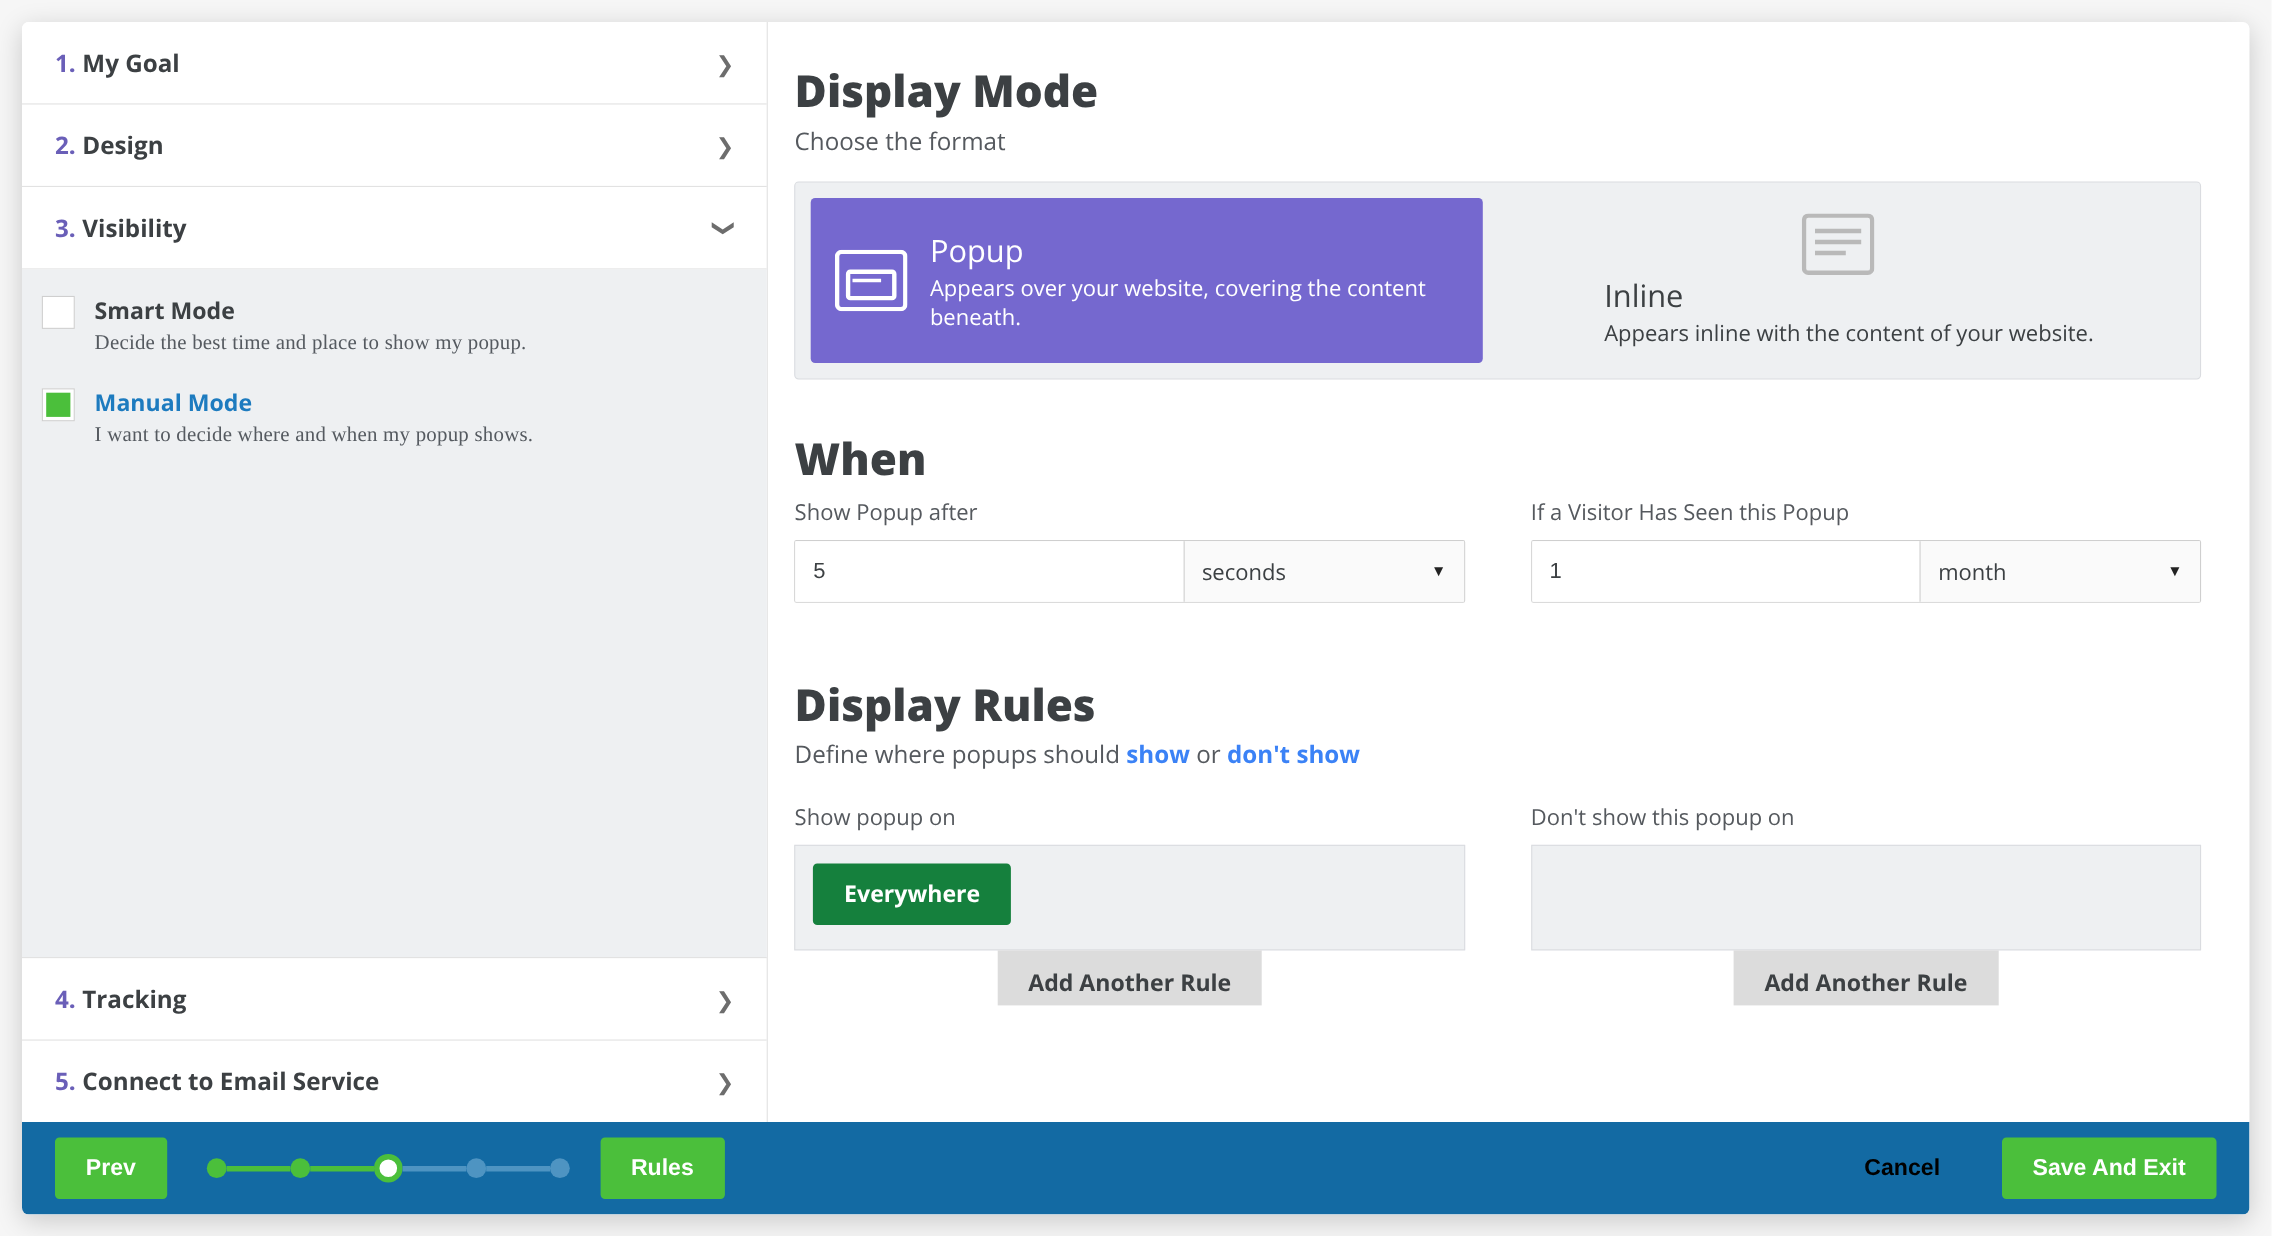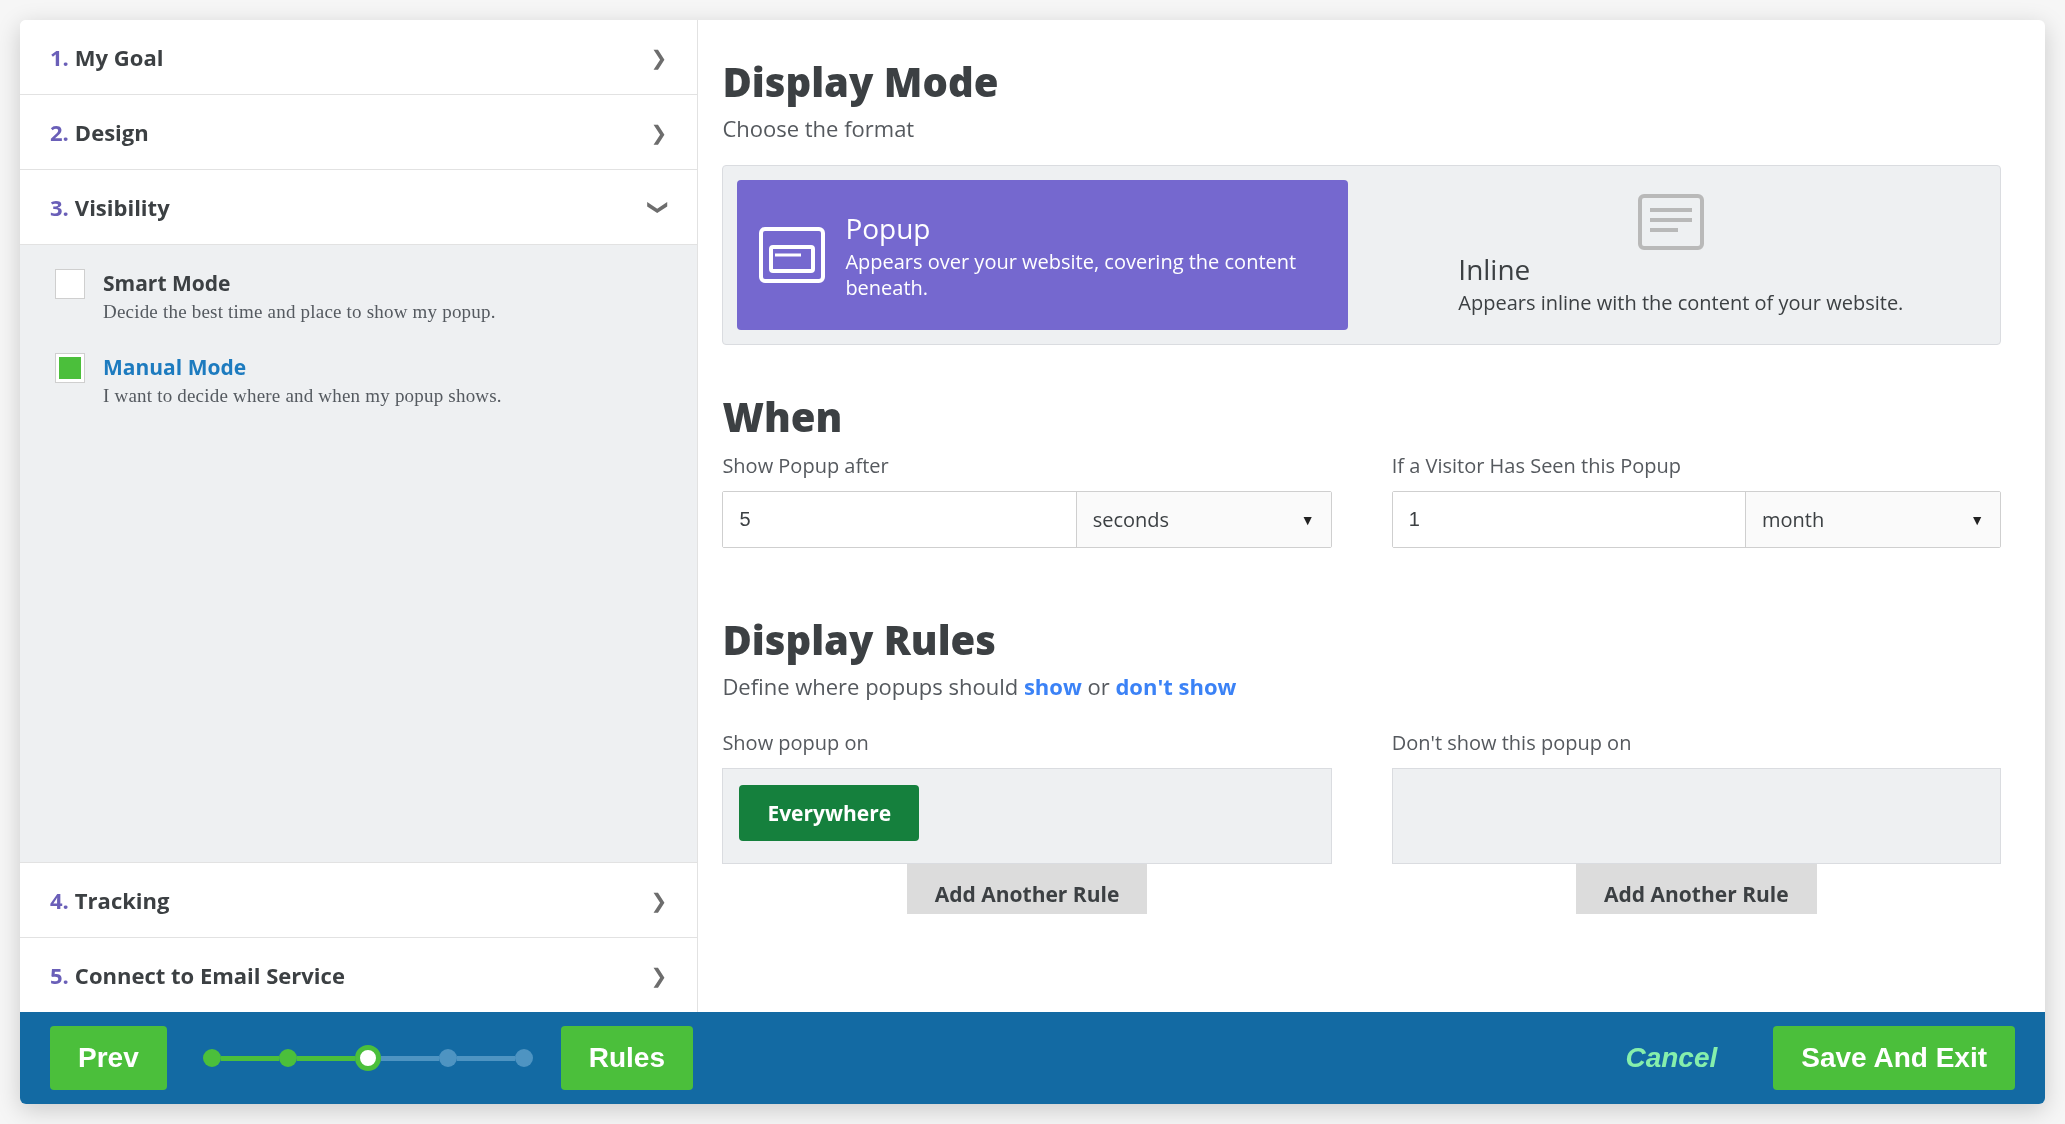--- a/index.html
+++ b/index.html
@@ -50,21 +50,21 @@
     color: #6a5fb8;
     font-weight: 700;
     margin-right: 6px;
   }
   .step-chevron {
     color: #6d6d6d;
     font-size: 20px;
   }
   .step-content {
     background: #eef0f2;
-    padding: 24px 35px;
+    padding: 24px 18px;
     flex: 1;
     border-bottom: 1px solid #e2e2e2;
   }
   .mode-option {
     display: flex;
     align-items: flex-start;
     margin-bottom: 30px;
     cursor: pointer;
   }
   .mode-checkbox {
@@ -234,27 +234,27 @@
   .footer {
     background: #136aa3;
     display: flex;
     align-items: center;
     padding: 14px 30px;
     gap: 28px;
   }
   .btn {
     border: none;
     border-radius: 4px;
-    font-size: 28px;
+    font-size: 21px;
     font-weight: 700;
     padding: 16px 28px;
     cursor: pointer;
   }
   .btn-green { background: #4bbf3b; color: #fff; }
-  .btn-link { background: transparent; color: #86efac; font-style: italic; }
+  .btn-link { background: transparent; color: #000000; }
   .progress {
     display: flex;
     align-items: center;
     gap: 0;
     margin-left: 8px;
   }
   .progress .seg {
     width: 58px;
     height: 5px;
   }

